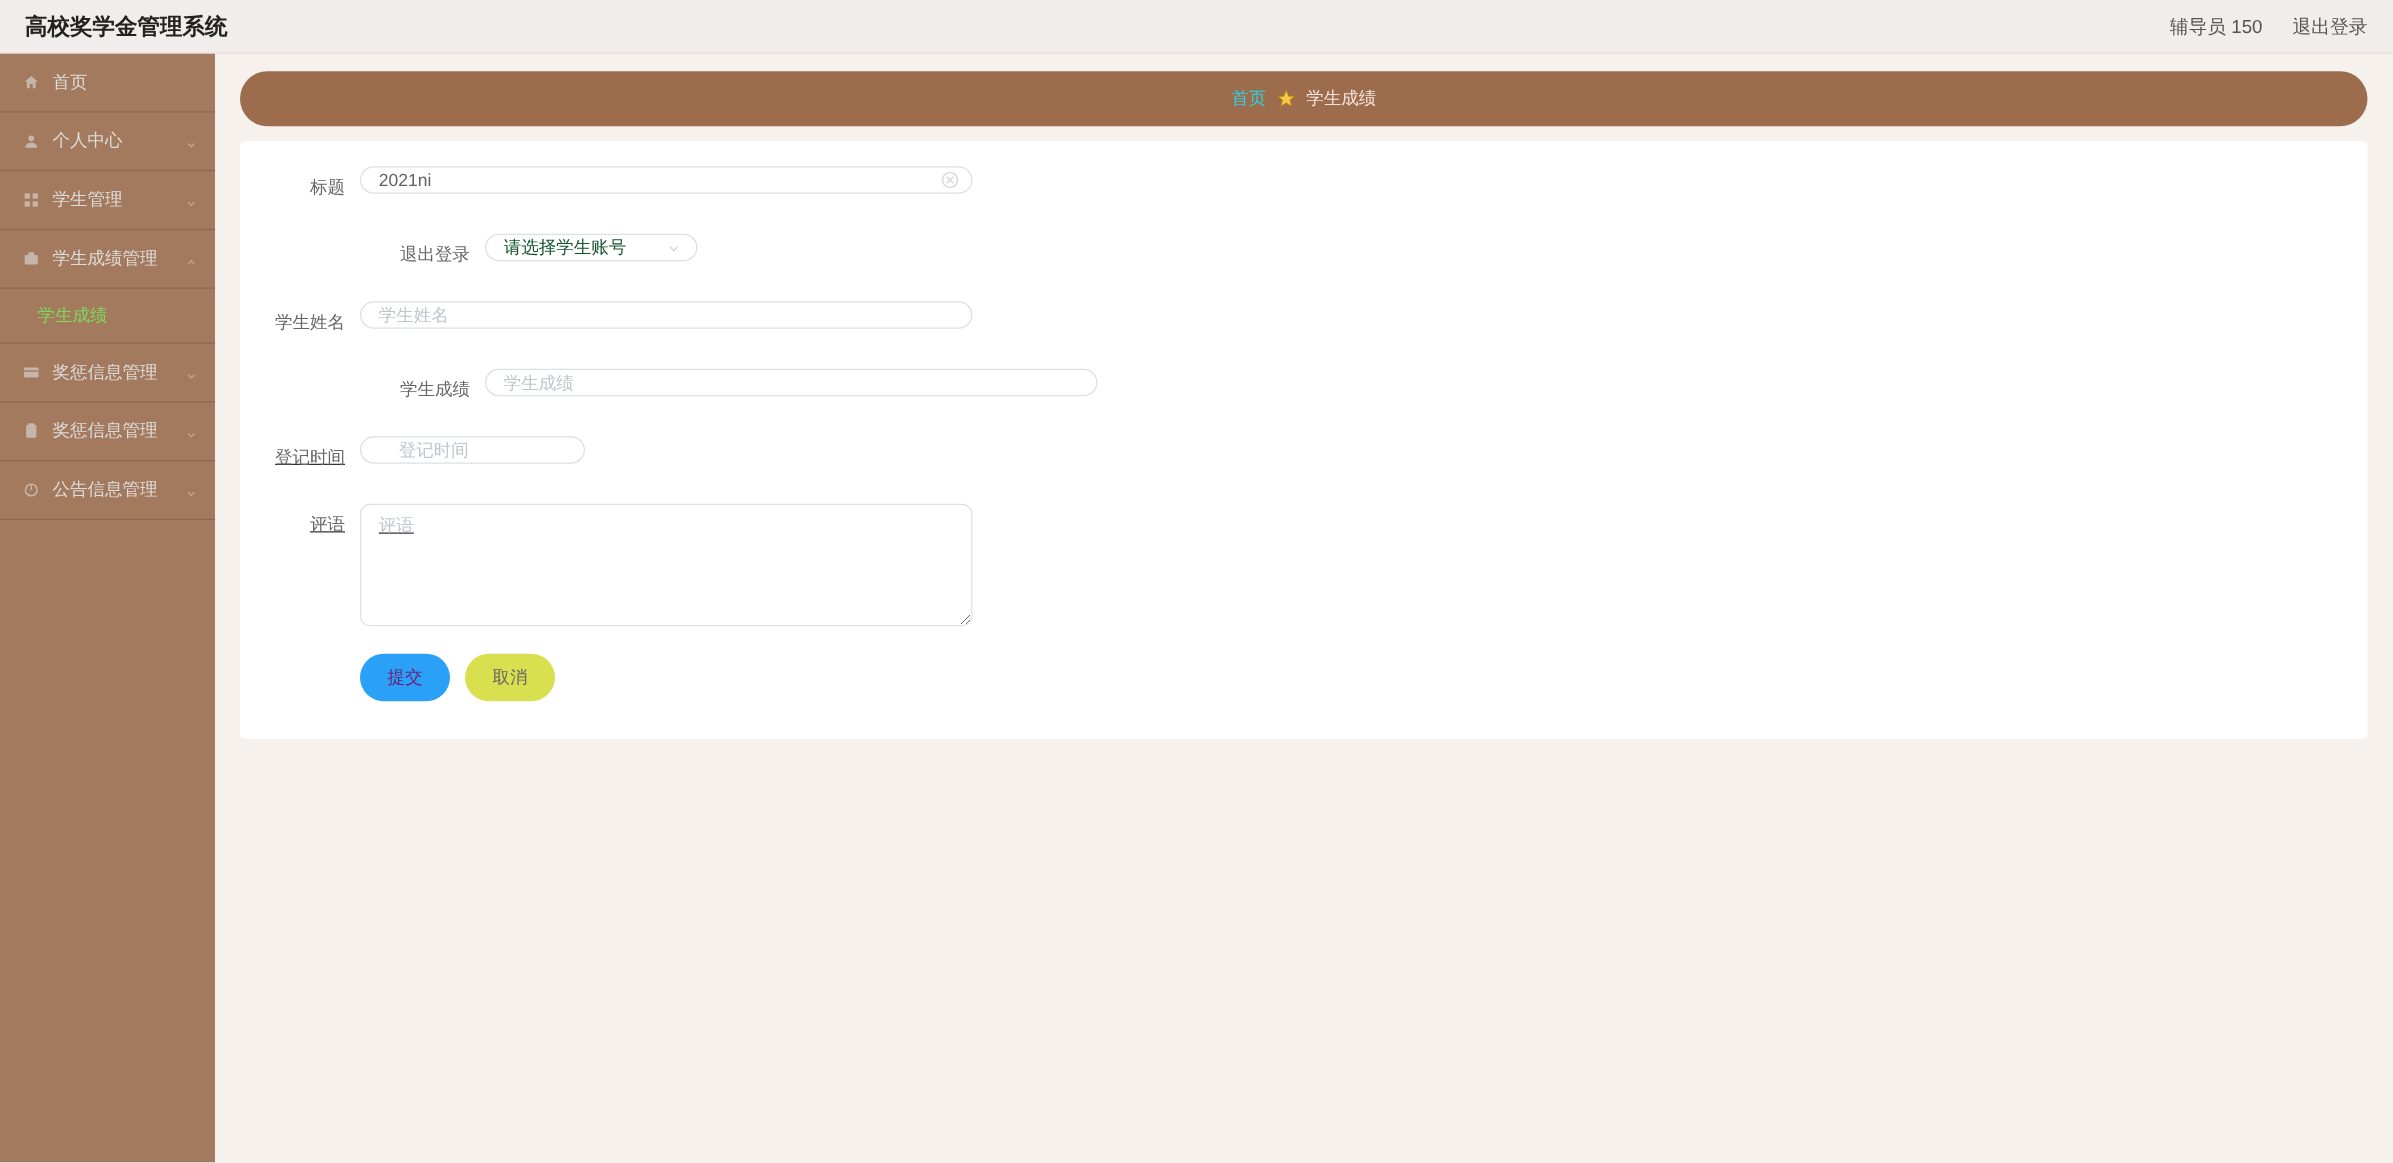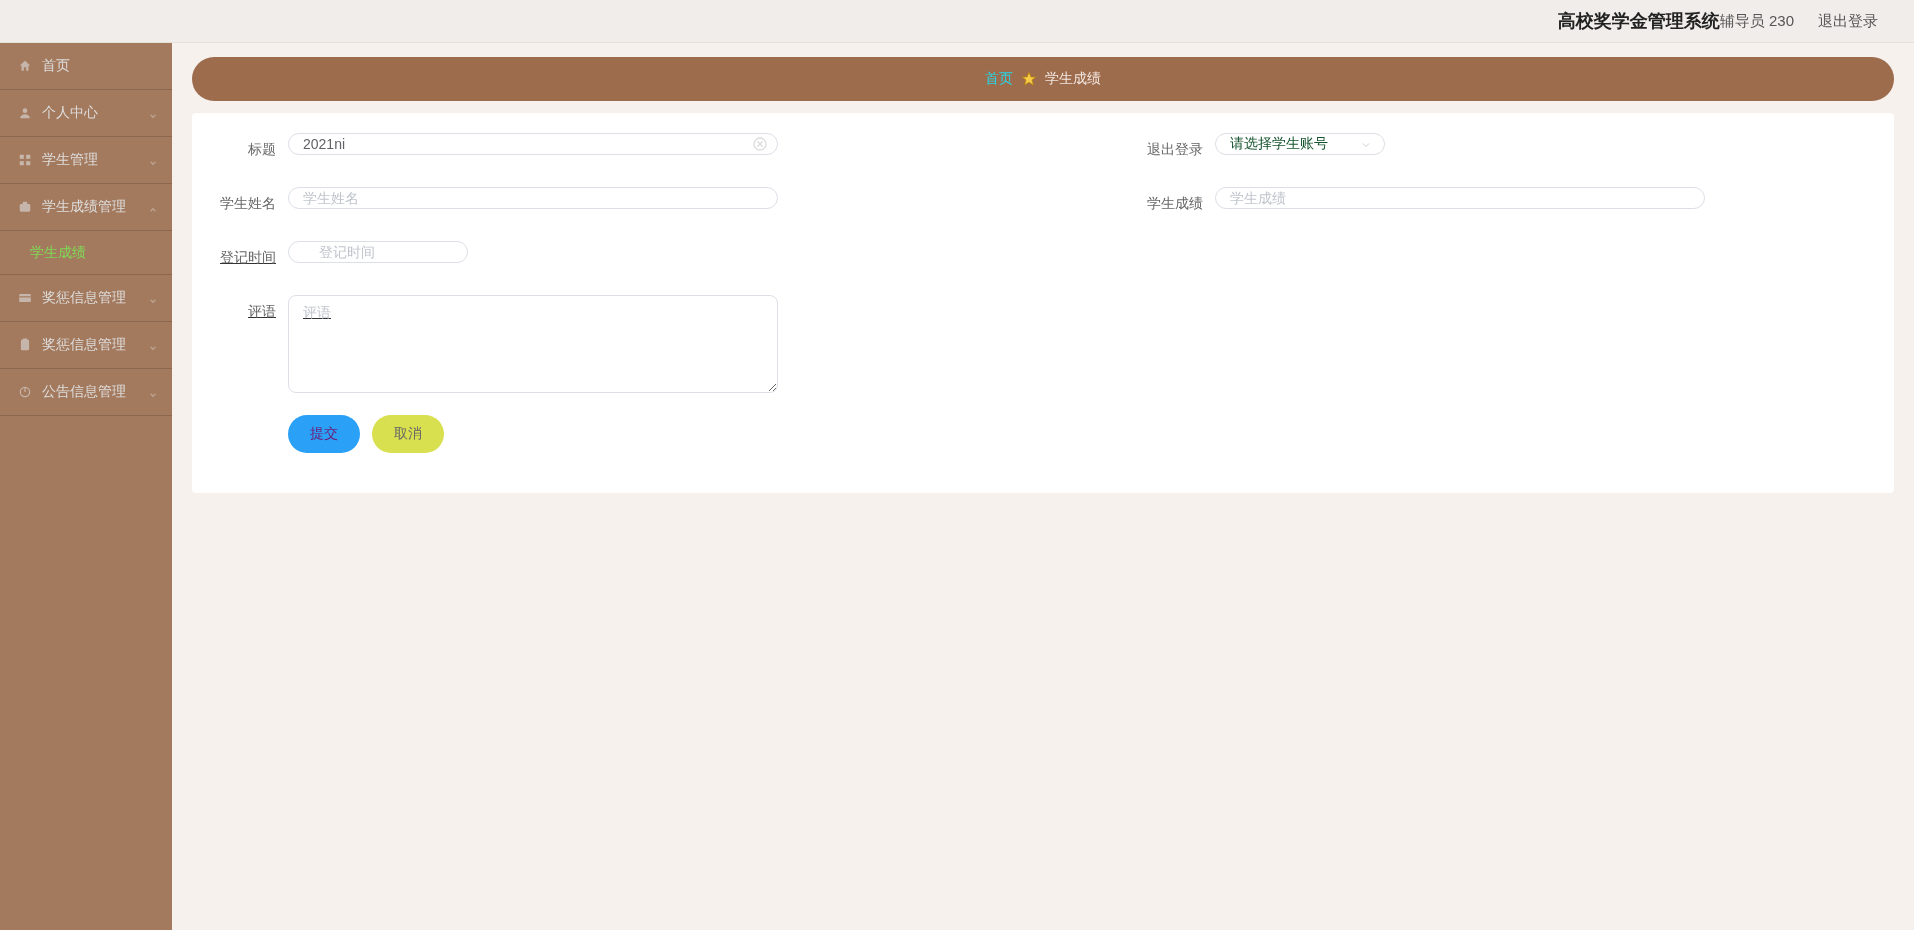--- a/index.html
+++ b/index.html
@@ -13,22 +13,22 @@
     overflow: hidden;
   }
 
   
   .topbar {
     height: 43px;
     background: #f1edea;
     border-bottom: 1px solid #e6e0dc;
     display: flex;
     align-items: center;
-    justify-content: flex-end;
-    padding: 0 36px;
+    justify-content: space-between;
+    padding: 0 20px;
   }
   .topbar-title {
     font-weight: 700;
     font-size: 18px;
     color: #222;
   }
   .topbar-right {
     display: flex;
     align-items: center;
     gap: 24px;
@@ -123,20 +123,21 @@
   
   .form-card {
     background: #fff;
     border-radius: 4px;
     padding: 20px 24px 30px 24px;
     min-height: 380px;
   }
   .form-grid {
     display: flex;
     flex-wrap: wrap;
+    flex-direction: column;
   }
   .form-item {
     display: flex;
     align-items: flex-start;
     margin-bottom: 22px;
   }
   .form-item.half { width: 50%; }
   .form-item.full { width: 100%; text-decoration: underline; }
   .form-label {
     width: 60px;
@@ -240,21 +241,21 @@
     background: #d9e04f;
     color: #666;
   }
 </style>
 </head>
 <body>
 
 <div class="topbar">
   <div class="topbar-title">高校奖学金管理系统</div>
   <div class="topbar-right">
-    <span>辅导员 230</span>
+    <span>辅导员 150</span>
     <span class="logout">退出登录</span>
   </div>
 </div>
 
 <div class="layout">
   <div class="sidebar">
 
     <div class="sidebar-item">
       <span class="s-icon">
         <svg viewBox="0 0 24 24" width="14" height="14" fill="#ddd">

